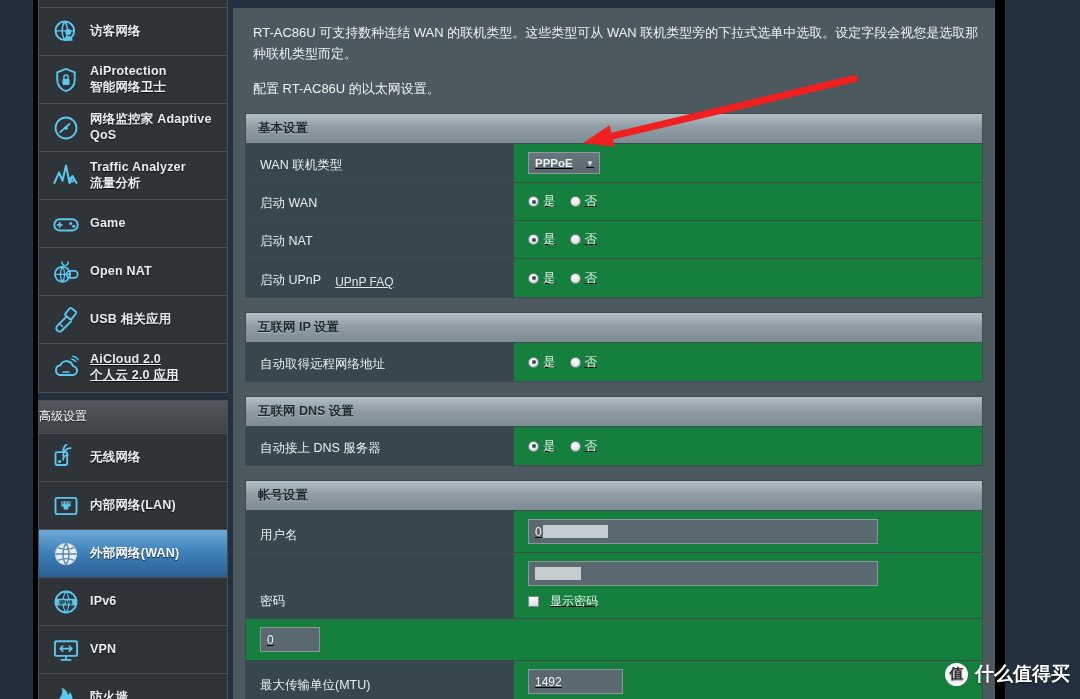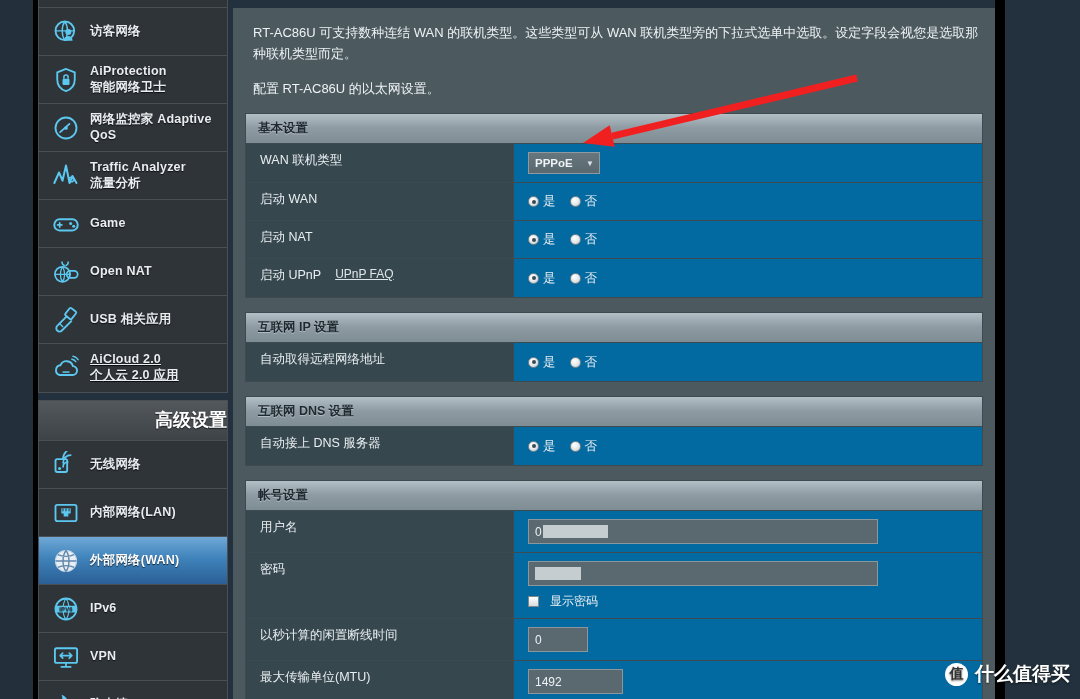--- a/index.html
+++ b/index.html
@@ -44,22 +44,22 @@
   }
   .menu-icon {
     flex: 0 0 30px; width: 30px; height: 30px;
     display: flex; align-items: center; justify-content: center;
   }
   .menu-icon svg { display: block; }
   .menu-label { flex: 1 1 auto; }
 
   .section-header {
     background: linear-gradient(to bottom, #53585c 0%, #3e4347 100%);
-    color: #fff; text-align: right;
-    font-size: 18px; font-weight: bold;
+    color: #fff; text-align: left;
+    font-size: 12px; font-weight: normal;
     padding: 7px 0 8px;
     border-bottom: 1px solid #4a4f53;
     text-shadow: 0 1px 1px rgba(0,0,0,.7);
   }
 
   
   .main {
     position: absolute; left: 233px; top: 8px; width: 762px; height: 699px;
     background: #4c5a60;
     padding: 10px 12px 0 12px;
@@ -83,29 +83,30 @@
     padding: 6px 0 6px 12px;
     text-shadow: 0 1px 0 rgba(255,255,255,.35);
     border-bottom: 1px solid #3d4a50;
   }
   .frow { display: flex; border-bottom: 1px solid #3d4a50; min-height: 38px; }
   .frow:last-child { border-bottom: none; }
   .fkey {
     flex: 0 0 268px; width: 268px;
     background: #37474e;
     color: #e8eef1; font-size: 12.5px;
-    display: flex; align-items: flex-start; gap: 14px;
+    display: flex; align-items: flex-end; gap: 14px;
     padding: 8px 10px 8px 14px;
     border-right: 1px solid #3d4a50;
   }
   .fval {
     flex: 1 1 auto;
-    background: #0369a1;
+    background: #15803d;
     display: flex; flex-direction: column; justify-content: center;
     padding: 8px 10px 8px 14px;
+    text-decoration: underline;
   }
   .faq-link {
     color: #dfe6ea; text-decoration: underline; font-size: 12px;
   }
 
   
   .radio-set { display: flex; align-items: center; gap: 14px; }
   .radio-opt { display: flex; align-items: center; gap: 4px; color: #e8eef1; font-size: 12.5px; }
   .rdot {
     width: 11px; height: 11px; border-radius: 50%;
@@ -472,23 +473,20 @@
               <div class="tinput wide">
                 <span class="redact p"></span>
               </div>
               <div class="cbrow">
                 <span class="cbox"></span>
                 <span class="cblabel">显示密码</span>
               </div>
             </div>
           </div>
           <div class="frow">
-            <div class="fkey">
-              <span>以秒计算的闲置断线时间</span>
-            </div>
             <div class="fval">
               <div class="tinput tiny">
                 <span>0</span>
               </div>
             </div>
           </div>
           <div class="frow">
             <div class="fkey">
               <span>最大传输单位(MTU)</span>
             </div>

